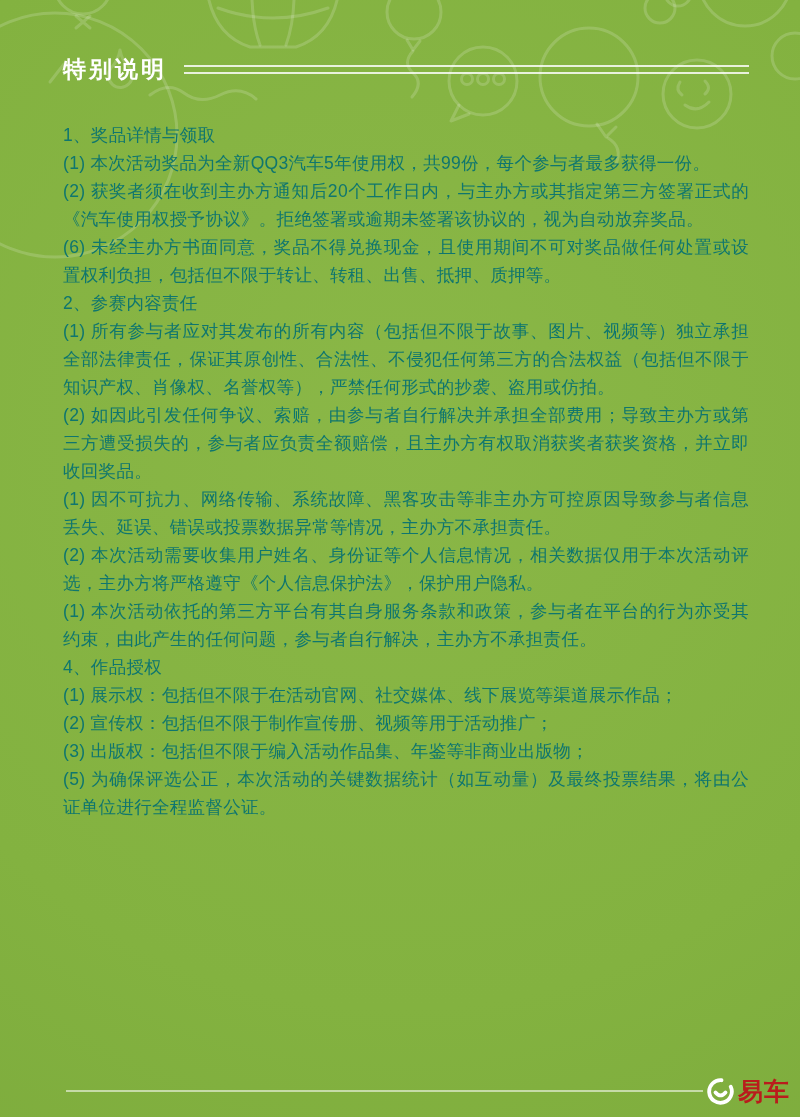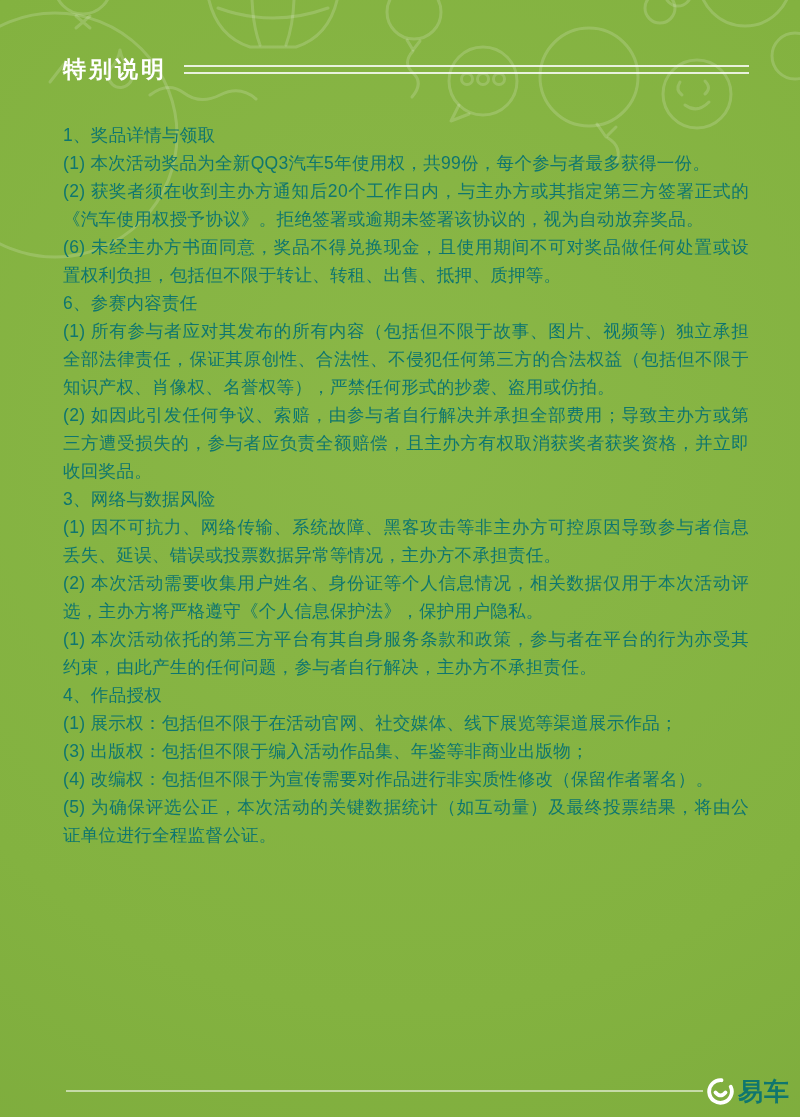--- a/index.html
+++ b/index.html
@@ -36,21 +36,21 @@
   .footer-divider {
     position: absolute; left: 66px; top: 1090px; width: 637px; height: 2px;
     background: rgba(255,255,255,0.55); z-index: 1;
   }
   .footer-logo {
     position: absolute; left: 706px; top: 1076px; height: 30px;
     display: flex; align-items: center; gap: 3px; z-index: 1;
   }
   .logo-icon { display: inline-flex; width: 29px; height: 29px; }
   .logo-text {
-    font-size: 25px; font-weight: bold; color: #0f766e;
+    font-size: 25px; font-weight: bold; color: #b91c1c;
     letter-spacing: 1px; line-height: 29px; white-space: nowrap;
   }
 </style>
 </head>
 <body>
 
 <svg class="deco" width="800" height="340" viewBox="0 0 800 340" aria-hidden="true">
   <g>
     <circle cx="55" cy="135" r="122"></circle>
     <path d="M50 82 L64 64 L78 75"></path>
@@ -111,37 +111,36 @@
   </div>
 
   <section>
     <h2 class="line-block">1、奖品详情与领取</h2>
     <p class="line-block">(1) 本次活动奖品为全新QQ3汽车5年使用权，共99份，每个参与者最多获得一份。</p>
     <p class="line-block">(2) 获奖者须在收到主办方通知后20个工作日内，与主办方或其指定第三方签署正式的《汽车使用权授予协议》。拒绝签署或逾期未签署该协议的，视为自动放弃奖品。</p>
     <p class="line-block">(6) 未经主办方书面同意，奖品不得兑换现金，且使用期间不可对奖品做任何处置或设置权利负担，包括但不限于转让、转租、出售、抵押、质押等。</p>
   </section>
 
   <section>
-    <h2 class="line-block">6、参赛内容责任</h2>
+    <h2 class="line-block">2、参赛内容责任</h2>
     <p class="line-block">(1) 所有参与者应对其发布的所有内容（包括但不限于故事、图片、视频等）独立承担全部法律责任，保证其原创性、合法性、不侵犯任何第三方的合法权益（包括但不限于知识产权、肖像权、名誉权等），严禁任何形式的抄袭、盗用或仿拍。</p>
     <p class="line-block">(2) 如因此引发任何争议、索赔，由参与者自行解决并承担全部费用；导致主办方或第三方遭受损失的，参与者应负责全额赔偿，且主办方有权取消获奖者获奖资格，并立即收回奖品。</p>
   </section>
 
   <section>
-    <h2 class="line-block">3、网络与数据风险</h2>
     <p class="line-block">(1) 因不可抗力、网络传输、系统故障、黑客攻击等非主办方可控原因导致参与者信息丢失、延误、错误或投票数据异常等情况，主办方不承担责任。</p>
     <p class="line-block">(2) 本次活动需要收集用户姓名、身份证等个人信息情况，相关数据仅用于本次活动评选，主办方将严格遵守《个人信息保护法》，保护用户隐私。</p>
     <p class="line-block">(1) 本次活动依托的第三方平台有其自身服务条款和政策，参与者在平台的行为亦受其约束，由此产生的任何问题，参与者自行解决，主办方不承担责任。</p>
   </section>
 
   <section>
     <h2 class="line-block">4、作品授权</h2>
     <p class="line-block">(1) 展示权：包括但不限于在活动官网、社交媒体、线下展览等渠道展示作品；</p>
+    <p class="line-block">(2) 宣传权：包括但不限于制作宣传册、视频等用于活动推广；</p>
     <p class="line-block">(3) 出版权：包括但不限于编入活动作品集、年鉴等非商业出版物；</p>
-    <p class="line-block">(4) 改编权：包括但不限于为宣传需要对作品进行非实质性修改（保留作者署名）。</p>
   </section>
 
   <section>
     <p class="line-block">(5) 为确保评选公正，本次活动的关键数据统计（如互动量）及最终投票结果，将由公证单位进行全程监督公证。</p>
   </section>
 </main>
 
 <div class="footer-divider"></div>
 
 <div class="footer-logo">

